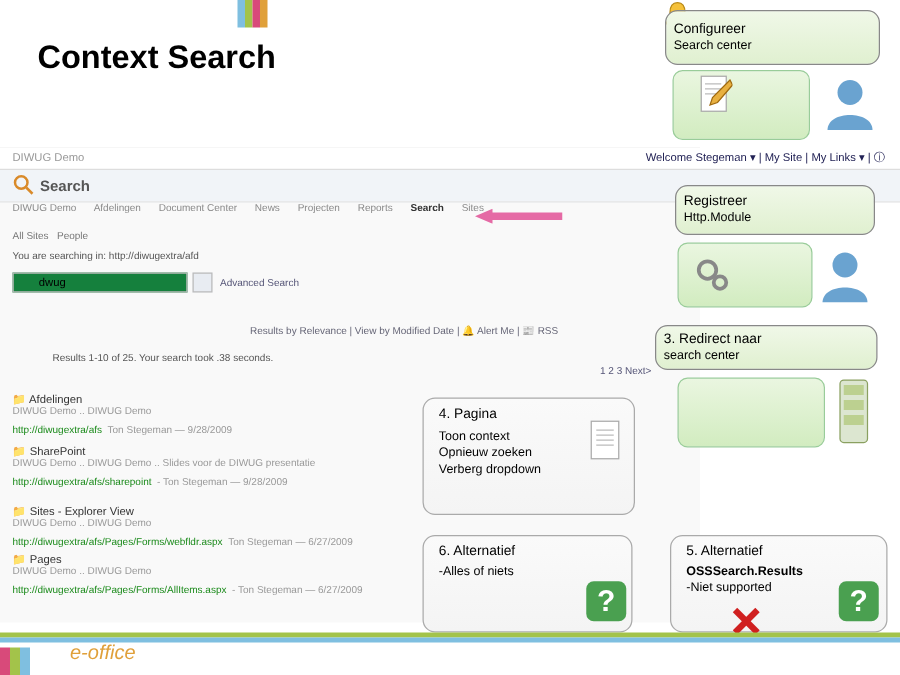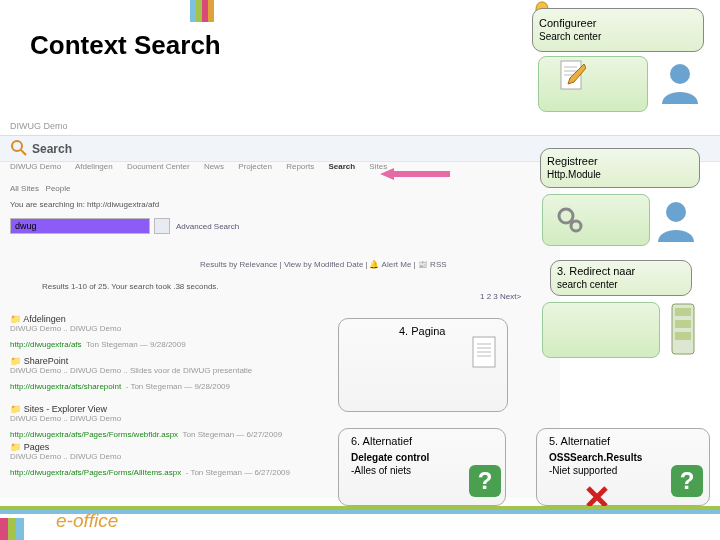--- a/index.html
+++ b/index.html
@@ -9,21 +9,21 @@
   .sp-topbar { position: absolute; top: 118px; left: 0; right: 0; height: 18px; background: #fff; font-size: 9px; color: #333; border-bottom: 1px solid #ddd; }
   .sp-topbar .demo { position: absolute; left: 10px; top: 3px; color: #999; }
   .sp-topbar .links { position: absolute; right: 12px; top: 2px; color: #225; }
   .sp-searchhead { position: absolute; top: 136px; left: 0; right: 0; height: 26px; background: #f1f4f8; border-bottom: 1px solid #e5e5e5; }
   .sp-searchhead .icon { position: absolute; left: 10px; top: 3px; width: 18px; height: 18px; }
   .sp-searchhead .label { position: absolute; left: 32px; top: 6px; font-size: 12px; font-weight: bold; color: #555; }
   .sp-nav { position: absolute; top: 162px; left: 0; right: 0; height: 16px; font-size: 8px; color: #8a8a8a; padding-left: 10px; }
   .sp-nav span { margin-right: 12px; }
   .sp-tabs { position: absolute; top: 184px; left: 10px; font-size: 8px; color: #777; }
   .sp-info { position: absolute; top: 200px; left: 10px; font-size: 8px; color: #555; }
-  .sp-box { position: absolute; top: 218px; left: 10px; width: 140px; height: 16px; border: 1px solid #bbb; background: #8b5cf6; font-size: 9px; padding: 1px 4px; }
+  .sp-box { position: absolute; top: 218px; left: 10px; width: 140px; height: 16px; border: 1px solid #bbb; background: #15803d; font-size: 9px; padding: 1px 20px; }
   .sp-go { position: absolute; top: 218px; left: 154px; width: 16px; height: 16px; border: 1px solid #bbb; background: #e8ecf2; }
   .sp-adv { position: absolute; top: 222px; left: 176px; font-size: 8px; color: #557; }
   .sp-resultbar { position: absolute; top: 260px; left: 200px; font-size: 8px; color: #667; }
   .sp-rescount { position: absolute; top: 282px; left: 10px; font-size: 8px; color: #555; padding-left: 32px; }
   .sp-paging { position: absolute; top: 292px; left: 480px; font-size: 8px; color: #557; }
   .result { position: absolute; left: 10px; width: 430px; }
   .result .title { position: static; font-size: 9px; color: #333; font-weight: normal; }
   .result .url { font-size: 8px; color: #1a8a1a; text-align: center; }
   .result .meta { font-size: 8px; color: #999; }
   .r1 { top: 314px; } .r2 { top: 356px; } .r3 { top: 404px; } .r4 { top: 442px; }
@@ -31,23 +31,23 @@
   .vstripe-m1 { position: absolute; left: 196px; top: 0; width: 6px; height: 22px; background: #a3c34a; }
   .vstripe-m2 { position: absolute; left: 202px; top: 0; width: 6px; height: 22px; background: #d84a7a; }
   .vstripe-m3 { position: absolute; left: 208px; top: 0; width: 6px; height: 22px; background: #e0a03a; }
   .arrow-pink { position: absolute; top: 166px; left: 380px; width: 70px; height: 12px; }
   .callout { position: absolute; border: 1px solid #888; border-radius: 10px; background: linear-gradient(#f0f8e8, #e0f0d0); padding: 4px 6px; display: flex; align-items: center; }
   .callout .txt { font-size: 11px; color: #000; line-height: 1.2; margin-right: 6px; flex: 1; }
   .callout .txt .head { display: block; }
   .callout .txt .sub { display: block; font-size: 10px; }
   .c-config { top: 8px; left: 532px; width: 172px; height: 44px; }
   .c-reg { top: 148px; left: 540px; width: 160px; height: 40px; }
-  .c-redir { top: 260px; left: 550px; width: 142px; height: 36px; }
+  .c-redir { top: 260px; left: 524px; width: 178px; height: 36px; }
   .c-page { top: 318px; left: 338px; width: 170px; height: 94px; background: linear-gradient(#fafafa,#f4f4f4); border-color: #aaa; display: block; }
-  .c-page .head { font-size: 11px; padding: 2px 4px 6px 6px; margin-left: 48px; }
+  .c-page .head { font-size: 11px; padding: 2px 4px 6px 6px; }
   .c-page .body { font-size: 10px; padding: 0 6px; line-height: 1.3; }
   .c-alt6 { top: 428px; left: 338px; width: 168px; height: 78px; background: linear-gradient(#fafafa,#f4f4f4); border-color: #aaa; display: block; }
   .c-alt5 { top: 428px; left: 536px; width: 174px; height: 78px; background: linear-gradient(#fafafa,#f4f4f4); border-color: #aaa; display: block; }
   .c-alt6 .head, .c-alt5 .head { font-size: 11px; padding: 2px 6px 4px 6px; }
   .c-alt6 .body, .c-alt5 .body { font-size: 10px; padding: 0 6px; line-height: 1.3; font-weight: bold; }
   .c-alt6 .body2, .c-alt5 .body2 { font-size: 10px; padding: 0 6px; line-height: 1.3; }
   .bell { width: 24px; height: 26px; }
   .bell-big { position: absolute; top: 0px; left: 530px; }
   .helperblock { position: absolute; border: 1px solid #9c9; border-radius: 8px; background: linear-gradient(#eaf6e0,#d2ecc0); }
   .hb1 { top: 56px; left: 538px; width: 110px; height: 56px; }
@@ -58,41 +58,47 @@
   .p2 { top: 198px; left: 654px; }
   .server { position: absolute; top: 302px; left: 668px; width: 30px; height: 56px; }
   .docicon { position: absolute; width: 26px; height: 32px; }
   .doc1 { top: 60px; left: 560px; }
   .doc2 { top: 336px; left: 472px; }
   .gearicon { position: absolute; top: 206px; left: 556px; width: 28px; height: 28px; }
   .qmark { position: absolute; width: 34px; height: 34px; }
   .q1 { top: 464px; left: 468px; }
   .q2 { top: 464px; left: 670px; }
   .redx { position: absolute; top: 486px; left: 586px; width: 22px; height: 22px; }
-  .logo { position: absolute; bottom: 8px; left: 56px; font-size: 19px; color: #e0a03a; font-style: italic; }
+  .logo { position: absolute; bottom: 8px; left: 56px; font-size: 16px; color: #e0a03a; font-style: italic; }
   .bottomline { position: absolute; bottom: 30px; left: 0; width: 720px; height: 4px; background: #a3c34a; }
   .bottomline2 { position: absolute; bottom: 26px; left: 0; width: 720px; height: 4px; background: #7fbfe0; }
   .leftbar { position: absolute; left: 0; bottom: 0; width: 8px; height: 22px; background: #d84a7a; }
   .leftbar2 { position: absolute; left: 8px; bottom: 0; width: 8px; height: 22px; background: #a3c34a; }
   .leftbar3 { position: absolute; left: 16px; bottom: 0; width: 8px; height: 22px; background: #7fbfe0; }
 </style>
 </head>
 <body>
 
 <div class="vstripe-l"></div>
 <div class="vstripe-m1"></div>
 <div class="vstripe-m2"></div>
 <div class="vstripe-m3"></div>
 
 <div class="title">Context Search</div>
 
 <div class="bg-screenshot"></div>
 
 <div class="sp-topbar">
   <span class="demo">DIWUG Demo</span>
+  <span class="links">
+    <span>Welcome</span>
+    <span>Stegeman ▾</span> |
+    <span>My Site</span> |
+    <span>My Links ▾</span> | ⓘ
+  </span>
 </div>
 
 <div class="sp-searchhead">
   <span class="icon">
     <svg viewBox="0 0 18 18">
         <circle cx="7" cy="7" r="5" fill="none" stroke="#d98a2a" stroke-width="2"></circle>
         <line x1="11" y1="11" x2="16" y2="16" stroke="#d98a2a" stroke-width="2"></line>
       </svg>
   </span>
   <span class="label">Search</span>
@@ -210,34 +216,38 @@
   <svg viewBox="0 0 30 56">
       <rect x="4" y="2" width="22" height="50" rx="3" fill="#dce6d0" stroke="#8aa060"></rect>
       <rect x="7" y="6" width="16" height="8" fill="#bcd090"></rect>
       <rect x="7" y="18" width="16" height="8" fill="#bcd090"></rect>
       <rect x="7" y="30" width="16" height="8" fill="#bcd090"></rect>
     </svg>
 </div>
 
 <div class="callout c-page">
   <div class="head">4. Pagina</div>
+  <div class="body">
+    <div>Toon context</div>
+    <div>Opnieuw zoeken</div>
+    <div>Verberg dropdown</div>
+  </div>
 </div>
 <div class="docicon doc2">
   <svg viewBox="0 0 26 32">
       <rect x="1" y="1" width="22" height="30" fill="#fff" stroke="#aaa"></rect>
       <line x1="5" y1="8" x2="19" y2="8" stroke="#bbb"></line>
       <line x1="5" y1="12" x2="19" y2="12" stroke="#bbb"></line>
       <line x1="5" y1="16" x2="19" y2="16" stroke="#bbb"></line>
       <line x1="5" y1="20" x2="19" y2="20" stroke="#bbb"></line>
     </svg>
 </div>
 
 <div class="callout c-alt6">
   <div class="head">6. Alternatief</div>
-  <div class="body">Delegate control</div>
   <div class="body2">-Alles of niets</div>
 </div>
 <div class="qmark q1">
   <svg viewBox="0 0 34 34">
       <rect x="1" y="1" width="32" height="32" rx="6" fill="#4aa050"></rect>
       <text x="17" y="25" text-anchor="middle" font-size="24" fill="#fff" font-weight="bold">?</text>
     </svg>
 </div>
 
 <div class="callout c-alt5">

